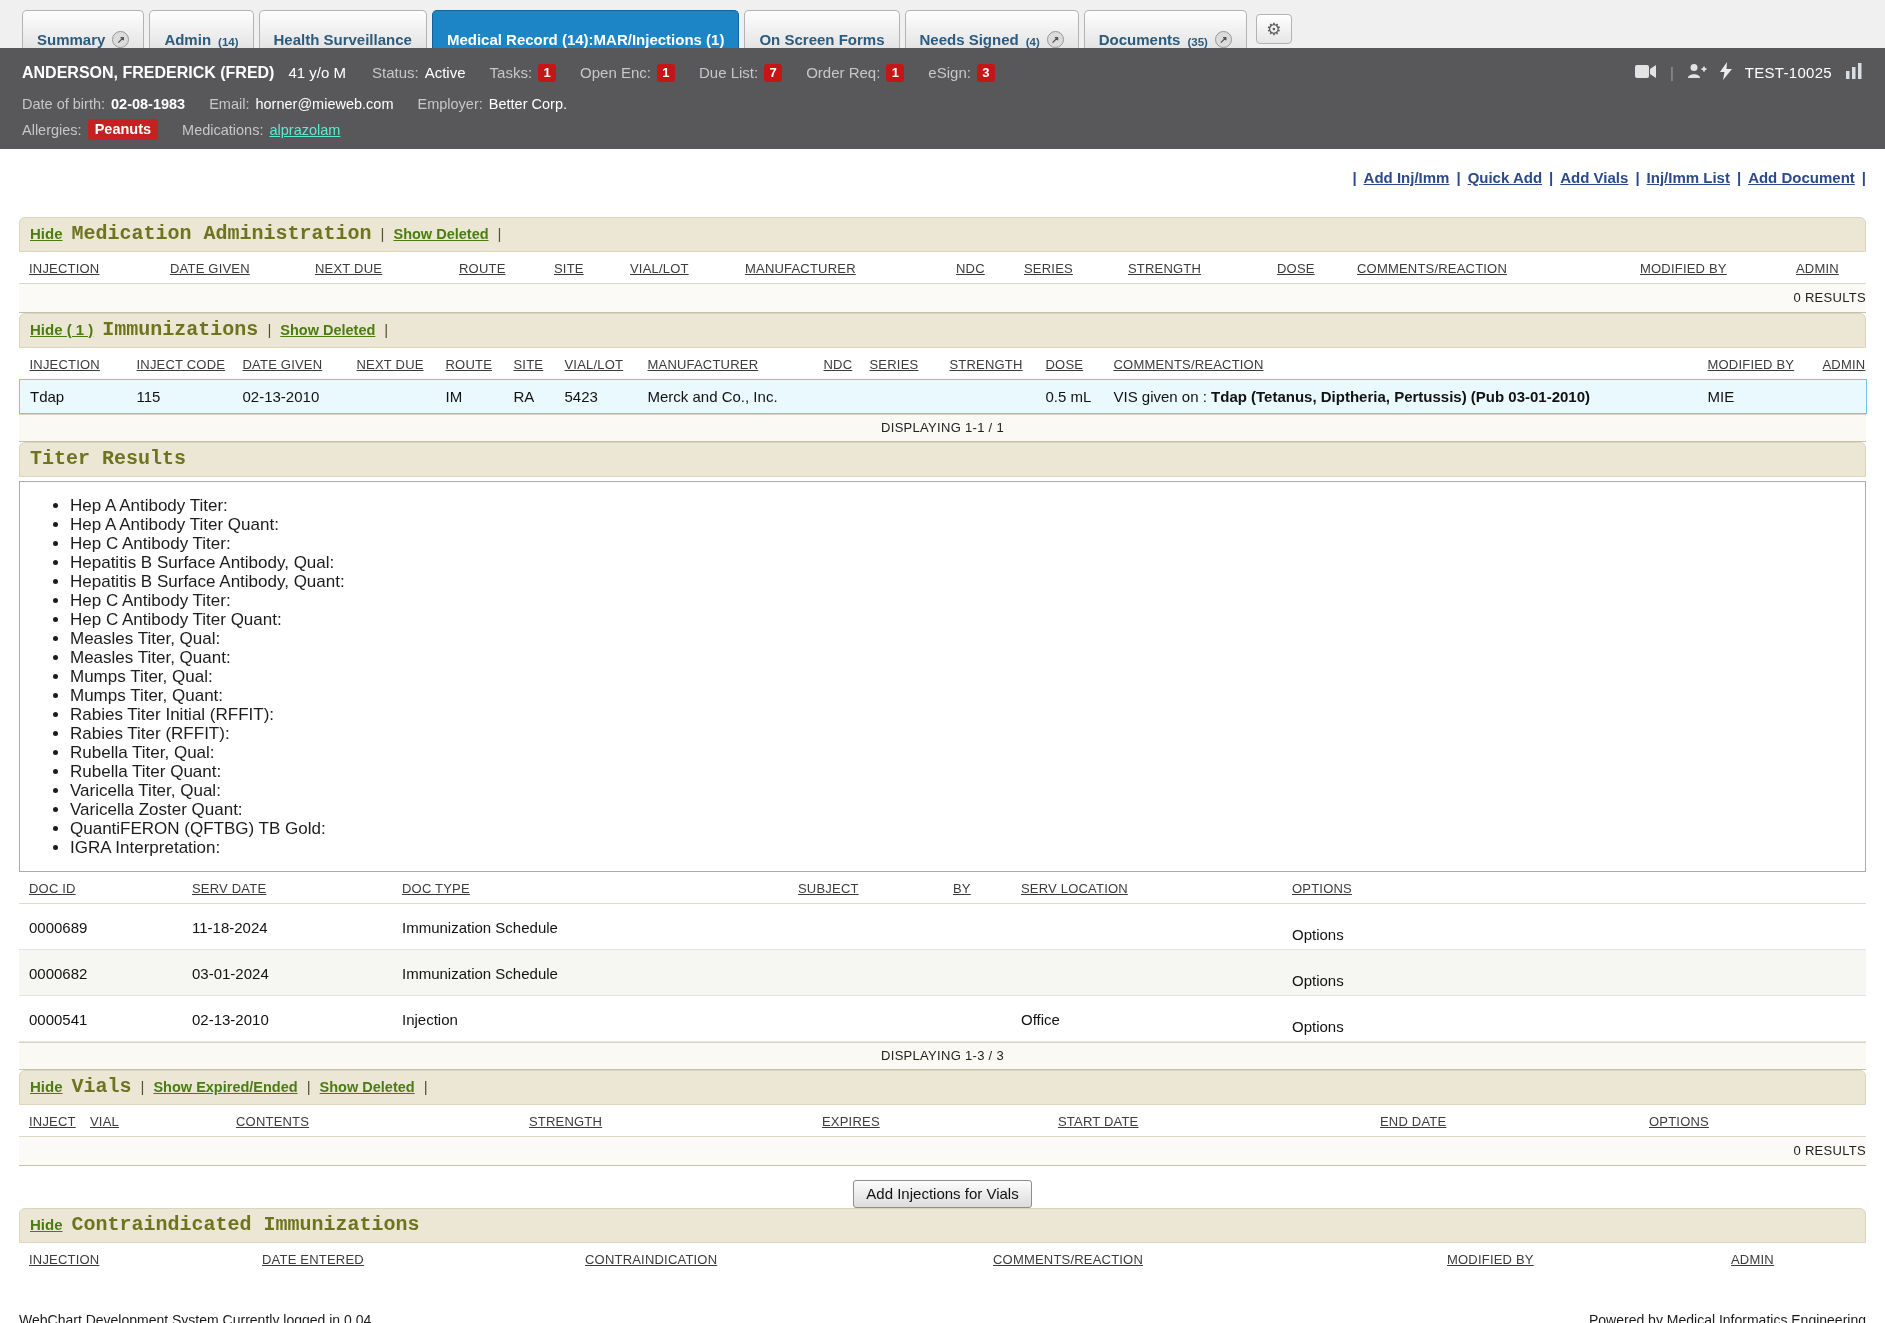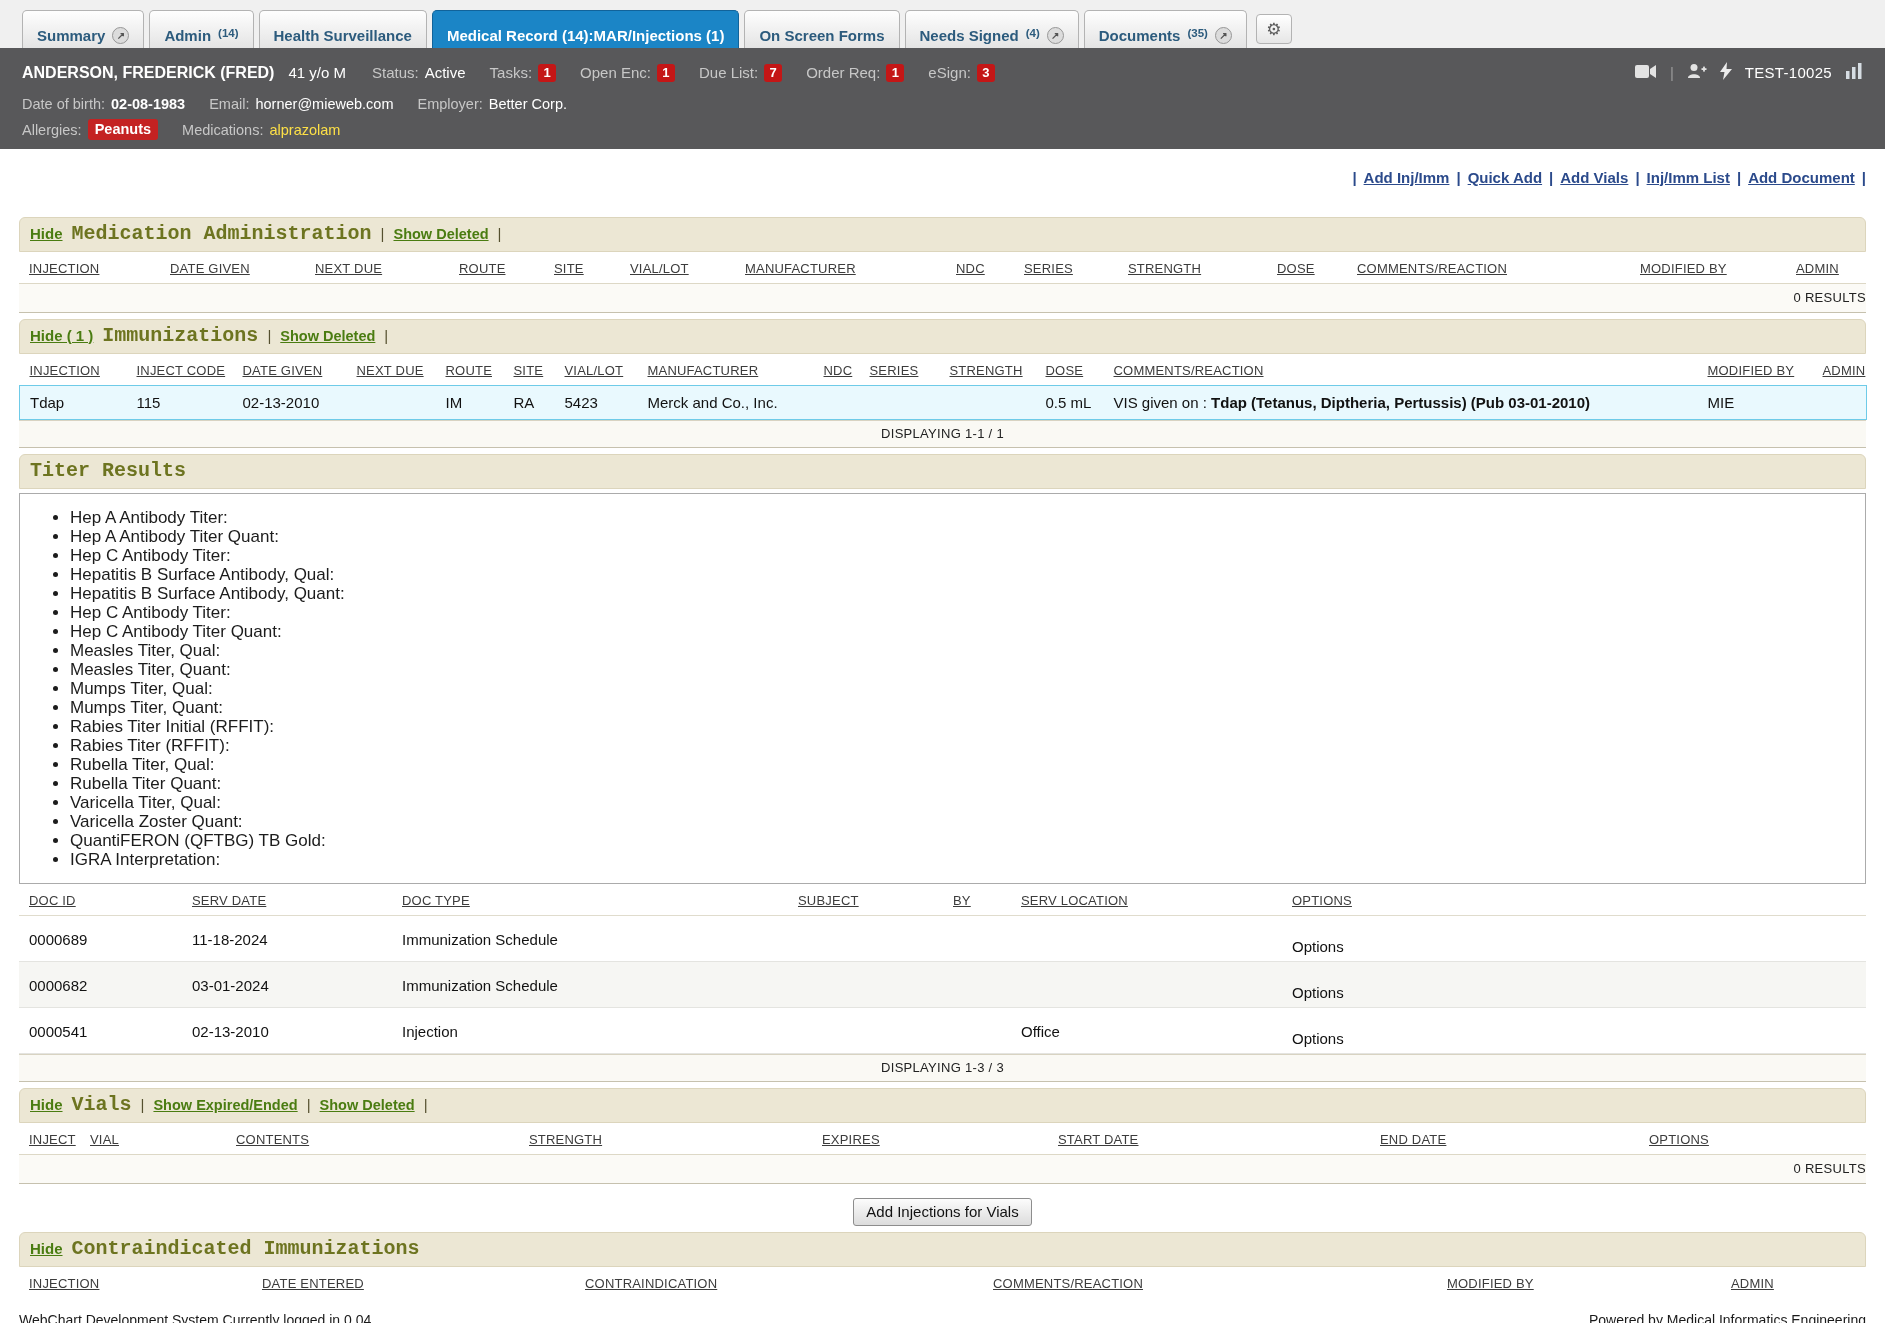--- a/index.html
+++ b/index.html
@@ -10,22 +10,22 @@
     position: relative;
   }
 
   
   .tabbar {
     height: 48px; background: #f0f0f0;
     display: flex; align-items: flex-end; gap: 5px;
     padding: 6px 0 0 22px;
   }
   .tab {
-    display: flex; align-items: flex-start; gap: 7px;
-    height: 38px; padding: 16px 14px;
+    display: flex; align-items: flex-end; gap: 7px;
+    height: 38px; padding: 0 14px;
     background: linear-gradient(#fefefe, #e4e4e4);
     border: 1px solid #b3b3b3; border-bottom: none;
     border-radius: 5px 5px 0 0;
     color: #2c5b7d; font-size: 15px; font-weight: bold;
     cursor: pointer; white-space: nowrap;
   }
   .tab.active {
     background: #1b85c6; border-color: #11639a; color: #fff;
   }
   .tab-count { font-size: 11.5px; font-weight: bold; }
@@ -57,33 +57,32 @@
   }
   .phdr-right { margin-left: auto; display: flex; align-items: center; gap: 13px; }
   .icon-divider { color: #9a9a9a; font-size: 15px; }
   .chart-id { font-size: 15px; letter-spacing: .3px; }
   .phdr-row2, .phdr-row3 { margin-top: 7px; display: flex; align-items: center; font-size: 14.5px; }
   .bold { font-weight: bold; }
   .allergy-badge {
     background: #c42222; color: #fff; font-weight: bold;
     padding: 2px 7px 3px; border-radius: 3px; margin-right: 24px;
   }
-  .med-orange { color: #fde047; }
+  .med-orange { color: #5eead4; text-decoration: underline; }
 
   
   .content { padding: 0 19px; }
   .action-links {
     margin-top: 18px; display: flex; justify-content: flex-end;
     align-items: center; gap: 7px; font-size: 15px; height: 20px;
   }
   .action-links a { color: #2b4a8b; font-weight: bold; text-decoration: underline; cursor: pointer; }
   .action-links .pipe { color: #2b4a8b; font-weight: bold; }
 
   .band {
-    margin-top: 6px;
     background: #ece7d4; border: 1px solid #dcd5bc;
     border-radius: 6px 6px 0 0;
     padding: 4px 10px 6px;
     display: flex; align-items: baseline; gap: 9px;
   }
   .band-first { margin-top: 30px; }
   .hide-link { color: #4a7c11; font-size: 15px; font-weight: bold; text-decoration: underline; cursor: pointer; white-space: nowrap; }
   .section-title { color: #6d7420; font-size: 20px; font-weight: bold; white-space: nowrap; font-family: Liberation Mono, monospace; }
   .band-pipe { color: #55502f; font-size: 15px; }
   .band-link { color: #4a7c11; font-size: 14.5px; font-weight: 600; text-decoration: underline; cursor: pointer; white-space: nowrap; }

